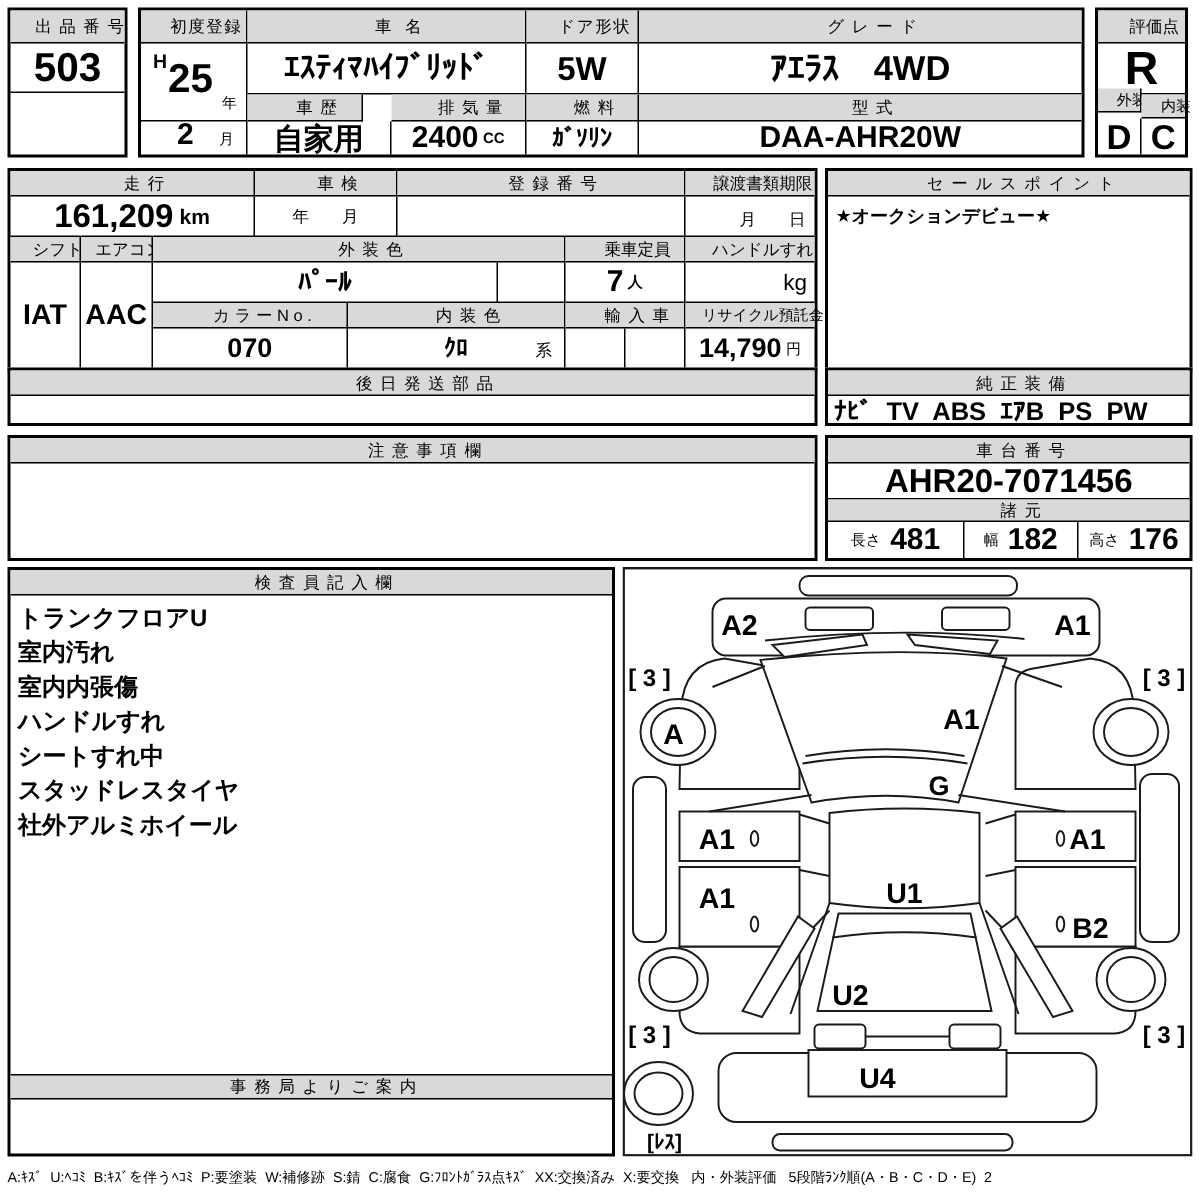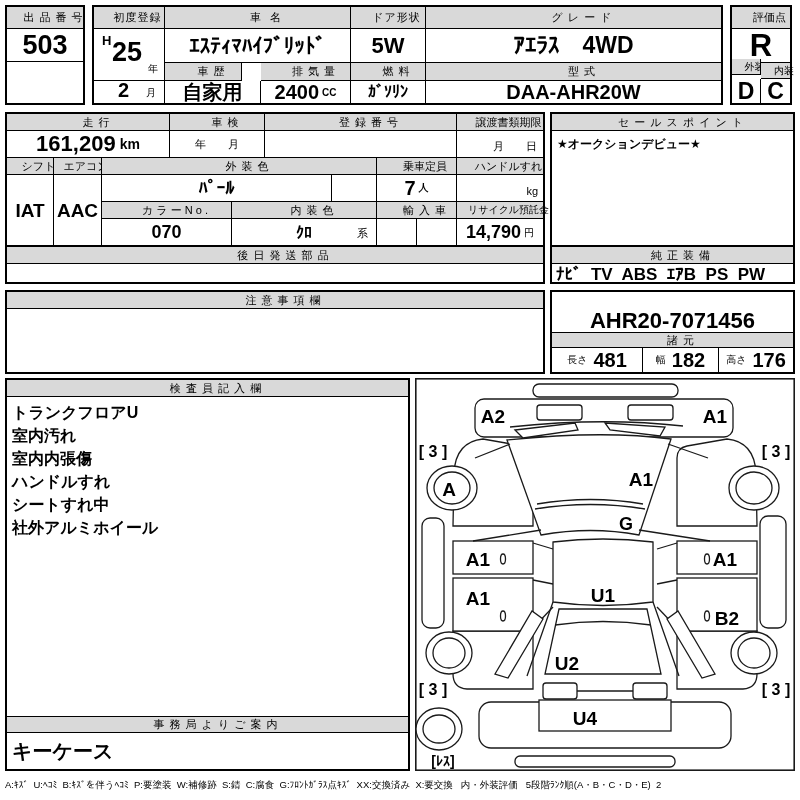--- a/index.html
+++ b/index.html
@@ -93,21 +93,21 @@
 
     <div class="ab ct b br" style="left:0;top:61px;width:47px;height:71px;font-size:19px">IAT</div>
     <div class="ab ct b br" style="left:47px;top:61px;width:48px;height:71px;font-size:19px">AAC</div>
     <div class="ab ct b br bb" style="left:95px;top:61px;width:230px;height:27px;font-size:18px">ﾊﾟｰﾙ</div>
     <div class="ab br bb" style="left:325px;top:61px;width:45px;height:27px"></div>
     <div class="ab ct br bb" style="left:370px;top:61px;width:80px;height:27px">
       <span class="b" style="font-size:20px">7</span>
       <span class="unit">人</span>
     </div>
     <div class="ab bb" style="left:450px;top:61px;width:86px;height:27px">
-      <span class="ab" style="right:5px;bottom:4px;font-size:11px">kg</span>
+      <span class="ab" style="right:5px;bottom:4px;font-size:15px">kg</span>
     </div>
 
     <div class="ab hd br bb" style="left:95px;top:88px;width:130px;height:17px;letter-spacing:0">カ ラ ー N o .</div>
     <div class="ab hd br bb" style="left:225px;top:88px;width:145px;height:17px">内 装 色</div>
     <div class="ab hd br bb" style="left:370px;top:88px;width:80px;height:17px">輸 入 車</div>
     <div class="ab hd bb" style="left:450px;top:88px;width:86px;height:17px;letter-spacing:0;font-size:10px">リサイクル預託金</div>
 
     <div class="ab ct b br" style="left:95px;top:105px;width:130px;height:27px;font-size:18px">070</div>
     <div class="ab ct b br" style="left:225px;top:105px;width:145px;height:27px;font-size:16px">
       <span>ｸﾛ</span>
@@ -135,20 +135,21 @@
     <div class="ab hd bb" style="left:0;top:0;right:0;height:17px">純 正 装 備</div>
     <div class="ab b" style="left:4px;top:18px;right:0;font-size:17px;white-space:pre">ﾅﾋﾞ  TV  ABS  ｴｱB  PS  PW</div>
   </div>
 
   <div class="bx" style="left:5px;top:290px;width:540px;height:84px">
     <div class="ab hd bb" style="left:0;top:0;right:0;height:17px">注 意 事 項 欄</div>
     <div class="ab" style="left:4px;top:20px;right:2px;font-size:13px"></div>
   </div>
 
   <div class="bx" style="left:550px;top:290px;width:245px;height:84px">
+    <div class="ab hd bb" style="left:0;top:0;right:0;height:17px">車 台 番 号</div>
     <div class="ab ct b bb" style="left:0;top:17px;right:0;height:24px;font-size:22px">AHR20-7071456</div>
     <div class="ab hd bb" style="left:0;top:41px;right:0;height:15px">諸 元</div>
     <div class="ab ct br" style="left:0;top:56px;width:91px;height:24px">
       <span style="font-size:10px;margin-right:6px">長さ</span>
       <span class="b" style="font-size:20px">481</span>
     </div>
     <div class="ab ct br" style="left:91px;top:56px;width:76px;height:24px">
       <span style="font-size:10px;margin-right:6px">幅</span>
       <span class="b" style="font-size:20px">182</span>
     </div>
@@ -159,24 +160,24 @@
   </div>
 
   <div class="bx" style="left:5px;top:378px;width:405px;height:393px">
     <div class="ab hd bb" style="left:0;top:0;right:0;height:17px">検 査 員 記 入 欄</div>
     <div class="ab" style="left:5px;top:21px;right:2px;font-size:16px;font-weight:bold;line-height:23px">
       <div>トランクフロアU</div>
       <div>室内汚れ</div>
       <div>室内内張傷</div>
       <div>ハンドルすれ</div>
       <div>シートすれ中</div>
+      <div>スタッドレスタイヤ</div>
       <div>社外アルミホイール</div>
     </div>
     <div class="ab hd" style="left:0;top:336px;right:0;height:17px;border-top:1.5px solid #000;border-bottom:1px solid #000">事 務 局 よ り ご 案 内</div>
-    <div class="ab b" style="left:5px;top:358px;right:2px;font-size:20px">キーケース</div>
   </div>
 
   <div class="ab" style="left:415px;top:378px;width:380px;height:393px">
     <svg width="380" height="393" viewBox="0 0 380 393">
       <g stroke="#1a1a1a" stroke-width="1.3" fill="#fff">
 
         <rect x="0.8" y="0.8" width="378.4" height="391.4" fill="none" stroke-width="1.6"></rect>
 
         <rect x="7" y="140" width="22" height="110" rx="8"></rect>
         <rect x="345" y="138" width="26" height="112" rx="8"></rect>

